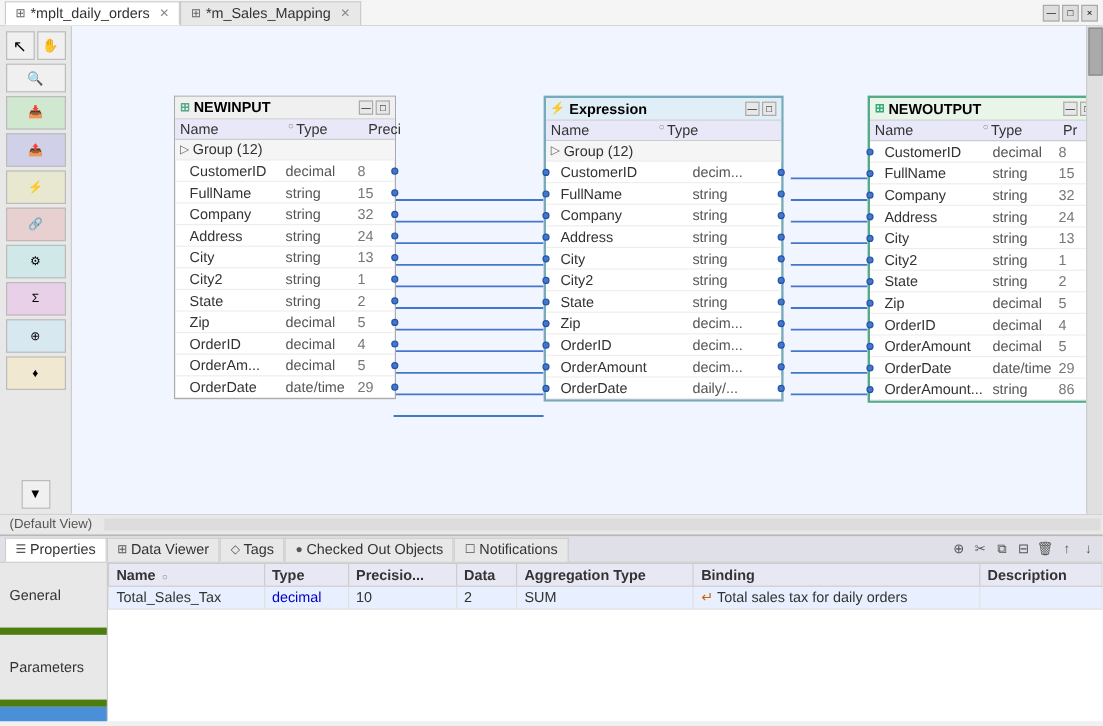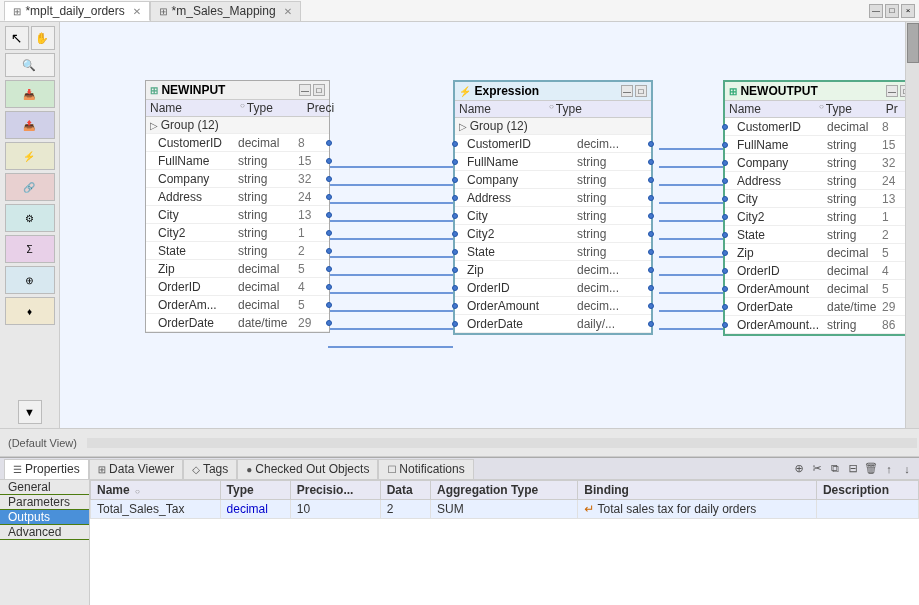--- a/index.html
+++ b/index.html
@@ -175,21 +175,21 @@
     
     .connections-svg {
       position: absolute;
       top: 0; left: 0;
       pointer-events: none;
       width: 100%; height: 100%;
     }
 
     
     .bottom-toolbar {
-      height: 29px;
+      height: 18px;
       background: #e8e8e8;
       border-top: 1px solid #ccc;
       border-bottom: 1px solid #ccc;
       display: flex;
       align-items: center;
       overflow-x: auto;
     }
     .h-scrollbar {
       flex: 1;
       height: 10px;
@@ -255,25 +255,25 @@
     }
 
     .props-sidebar {
       width: 90px;
       background: #e8e8e8;
       border-right: 1px solid #ccc;
       display: flex;
       flex-direction: column;
     }
     .props-sidebar-item {
-      padding: 0 8px;
+      padding: 20px 8px;
       font-size: 11px;
       color: #333;
       cursor: pointer;
-      border-bottom: 1px solid #4d7c0f;
+      border-bottom: 6px solid #4d7c0f;
     }
     .props-sidebar-item.active {
       background: #4a90d9;
       color: #fff;
       font-weight: normal;
     }
 
     .props-content {
       flex: 1;
       overflow: auto;

